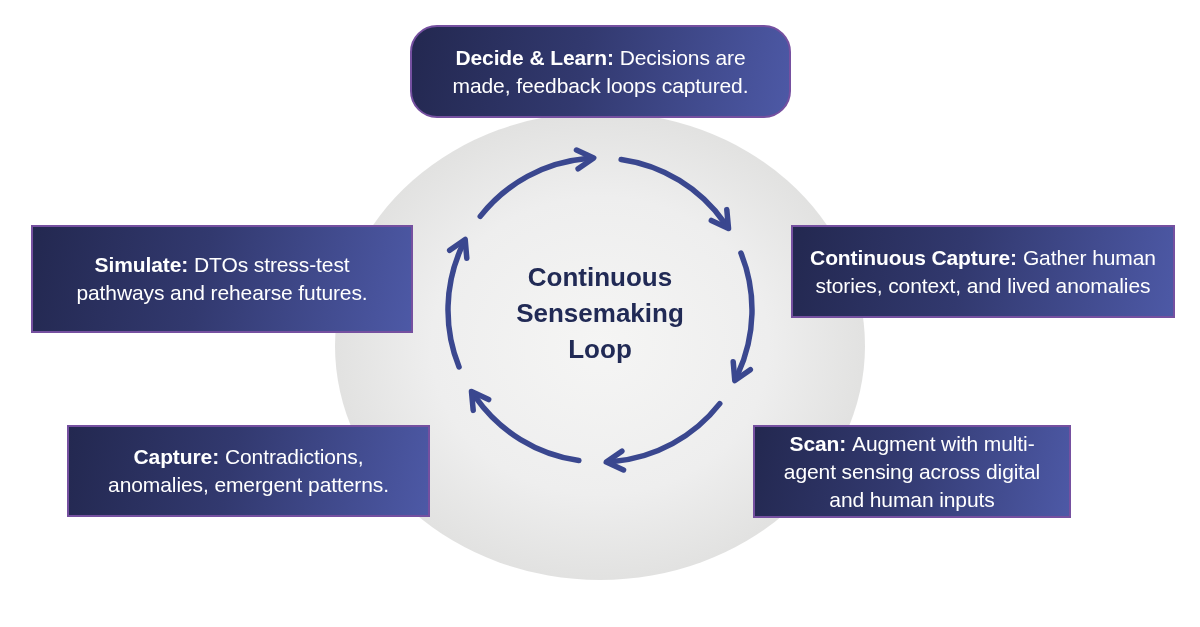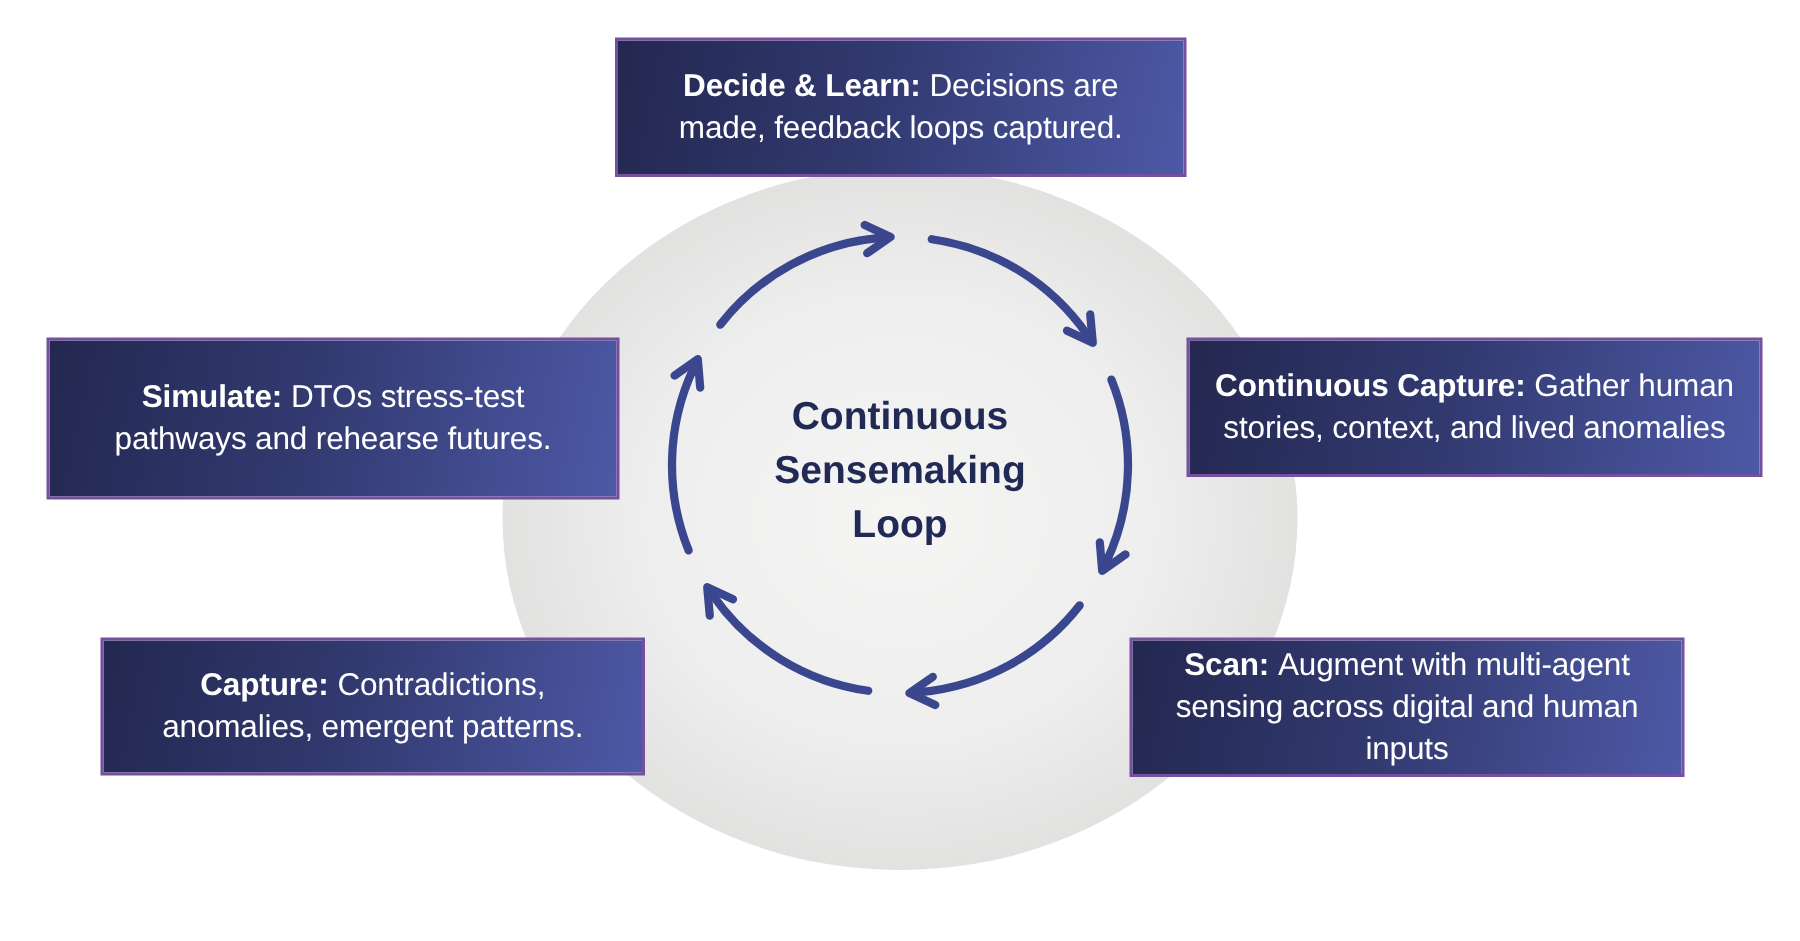--- a/index.html
+++ b/index.html
@@ -61,25 +61,25 @@
     text-align: center;
     font-size: 21px;
     line-height: 28px;
     letter-spacing: -0.1px;
     padding: 6px 16px;
   }
   .callout .lead {
     font-weight: 700;
     margin-right: 0.28em;
   }
-  .pos-decide    { left: 410px; top: 25px;  width: 381px; height: 93px; }
+  .pos-decide    { left: 410px; top: 25px;  width: 381px; height: 93px; border-radius: 27px; }
   .pos-simulate  { left: 31px;  top: 225px; width: 382px; height: 108px; }
   .pos-narrative { left: 791px; top: 225px; width: 384px; height: 93px; }
   .pos-surface   { left: 67px;  top: 425px; width: 363px; height: 92px; }
-  .pos-scan      { left: 753px; top: 425px; width: 370px; height: 93px; }
+  .pos-scan      { left: 753px; top: 425px; width: 318px; height: 93px; }
 </style>
 </head>
 <body>
 
 <div class="canvas">
 
   <div class="bg-ellipse"></div>
 
   <svg class="ring" viewBox="0 0 400 400">
       <path d="M 80.22236545177826 106.41945575049994 A 152 152 0 0 1 186.75232710235596 48.57840589005468" fill="none" stroke="#3a478f" stroke-width="5.5" stroke-linecap="round"></path>

